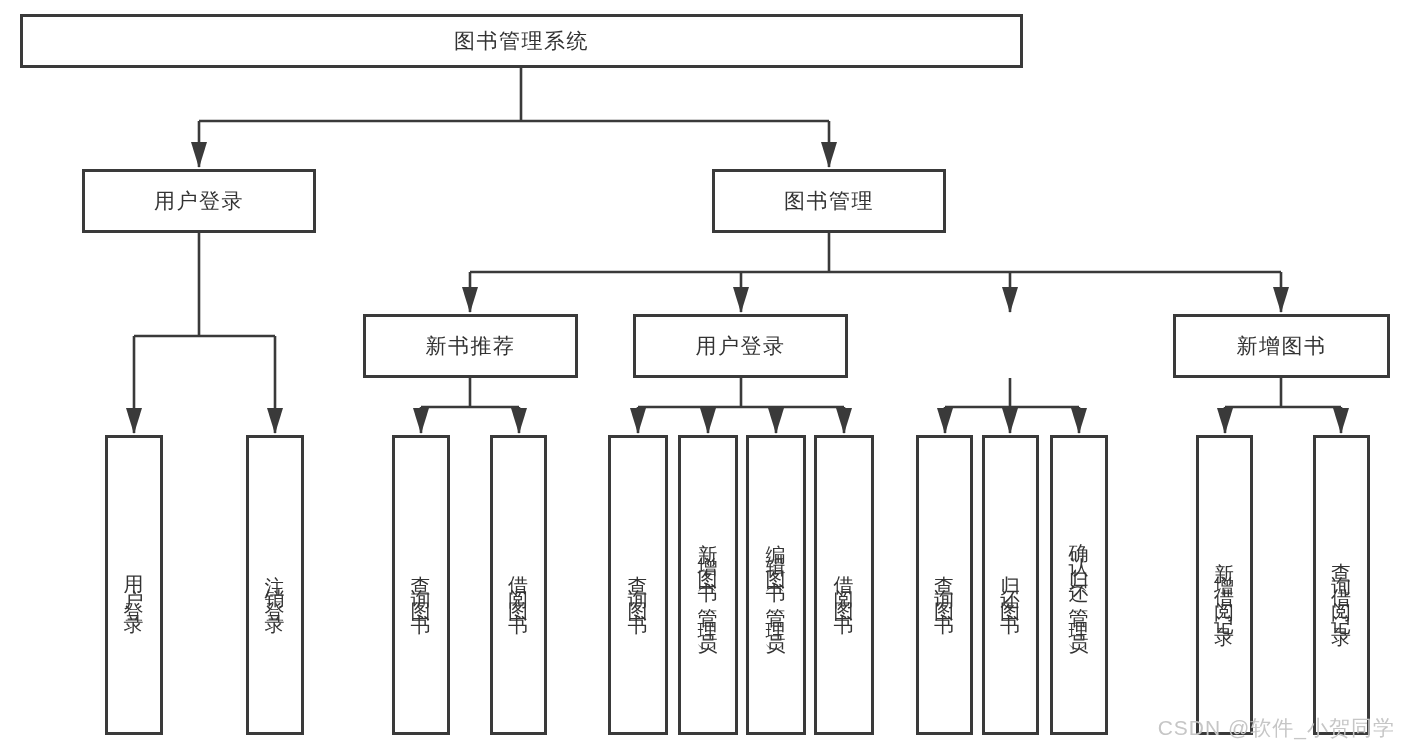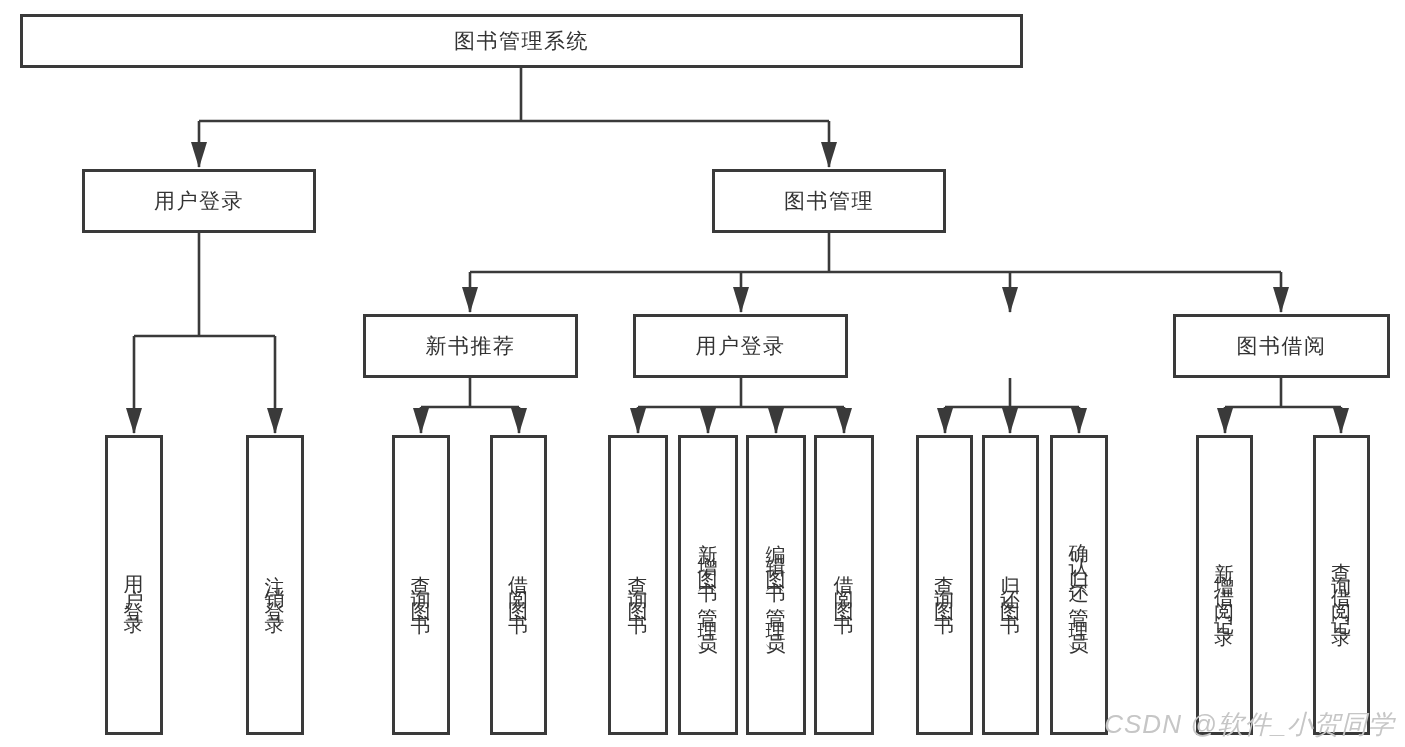--- a/index.html
+++ b/index.html
@@ -25,21 +25,21 @@
     text-align:center;
   }
   .h{font-size:21px;letter-spacing:1.5px;}
   .v{
     writing-mode:vertical-rl;text-orientation:mixed;
     font-size:20px;letter-spacing:13px;line-height:1;
     padding-top:2px;
   }
   .watermark{
     position:absolute;right:10px;bottom:5px;z-index:5;
-    font-size:26px;letter-spacing:1px;color:var(--watermark,#c6c6c6);font-style:italic;
+    font-size:21px;letter-spacing:1px;color:var(--watermark,#c6c6c6);
   }
 </style>
 </head>
 <body>
 
 <div class="stage">
 
   <svg class="wires" width="1405" height="747" viewBox="0 0 1405 747">
     <defs>
       <marker id="arw" markerUnits="userSpaceOnUse" markerWidth="26" markerHeight="18" refX="25" refY="9" orient="auto">
@@ -82,21 +82,21 @@
     <path d="M1341,407 V433" marker-end="url(#arw)"></path>
   </svg>
 
   <div class="box h" style="left:20px;top:14px;width:1003px;height:54px">图书管理系统</div>
 
   <div class="box h" style="left:82px;top:169px;width:234px;height:64px">用户登录</div>
   <div class="box h" style="left:363px;top:314px;width:215px;height:64px">新书推荐</div>
 
   <div class="box h" style="left:712px;top:169px;width:234px;height:64px">图书管理</div>
   <div class="box h" style="left:633px;top:314px;width:215px;height:64px">用户登录</div>
-  <div class="box h" style="left:1173px;top:314px;width:217px;height:64px">图书借阅</div>
+  <div class="box h" style="left:1173px;top:314px;width:217px;height:64px">新增图书</div>
 
   <div class="box v" style="left:105px;top:435px;width:58px;height:300px">用户登录</div>
   <div class="box v" style="left:246px;top:435px;width:58px;height:300px">注销登录</div>
 
   <div class="box v" style="left:392px;top:435px;width:58px;height:300px">查询图书</div>
   <div class="box v" style="left:490px;top:435px;width:57px;height:300px">借阅图书</div>
 
   <div class="box v" style="left:608px;top:435px;width:60px;height:300px">查询图书</div>
   <div class="box v" style="left:678px;top:435px;width:60px;height:300px">新增图书（管理员）</div>
   <div class="box v" style="left:746px;top:435px;width:60px;height:300px">编辑图书（管理员）</div>

